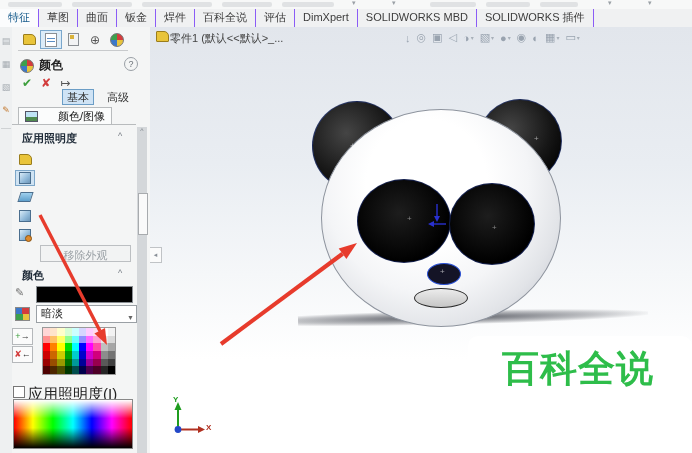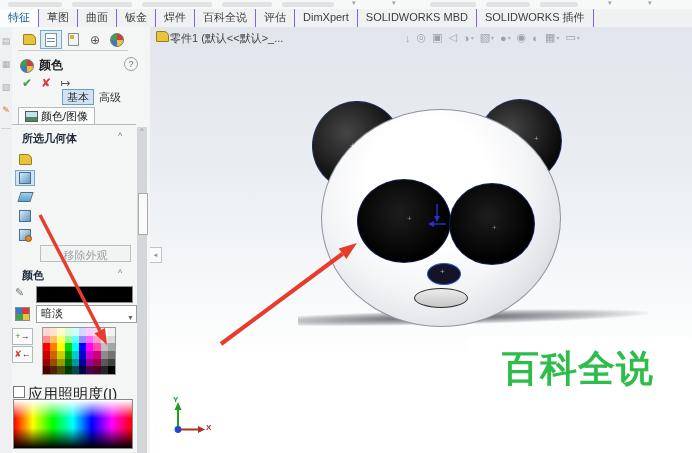--- a/index.html
+++ b/index.html
@@ -32,24 +32,24 @@
   .flag-ic:after{content:"";position:absolute;left:1px;top:1px;width:4px;height:4px;background:#d9b23a;}
   .cross-ic{font-size:12px;color:#555;}
   .pie{width:12px;height:12px;border-radius:50%;border:1px solid #777;background:conic-gradient(#d43c3c 0 25%,#e8c33c 25% 50%,#3c78c8 50% 75%,#3ca04c 75% 100%);}
   .pm-header{position:absolute;left:8px;top:30px;display:flex;align-items:center;gap:5px;}
   .pm-title{font-size:12px;font-weight:bold;color:#222;}
   .help-circle{position:absolute;left:112px;top:30px;width:12px;height:12px;border:1px solid #9aa0a6;border-radius:50%;font-size:9px;color:#6a7077;text-align:center;line-height:12px;}
   .pm-actions{position:absolute;left:10px;top:49px;display:flex;gap:9px;align-items:center;}
   .ok-ic{color:#3c9e3c;font-size:12px;}
   .cancel-ic{color:#d23c3c;font-size:12px;}
   .pin-ic{color:#555;font-size:12px;}
-  .mode-tabs{position:absolute;left:50px;top:62px;display:flex;}
+  .mode-tabs{position:absolute;left:50px;top:62px;display:flex;gap:8px;}
   .mode-tab{padding:0 4px;height:14px;line-height:14px;font-size:11px;border:1px solid transparent;color:#333;}
   .mode-tab.selected{background:#cfe3f5;border-color:#6b9dc6;}
-  .page-tab{position:absolute;left:6px;top:80px;height:16px;padding:0 6px;display:flex;align-items:center;gap:3px;background:#fbfcfc;border:1px solid #b8bbbd;border-bottom:none;font-size:11px;color:#222;}
+  .page-tab{position:absolute;left:6px;top:80px;height:16px;padding:0 6px;display:flex;align-items:center;gap:20px;background:#fbfcfc;border:1px solid #b8bbbd;border-bottom:none;font-size:11px;color:#222;}
   .page-tab-line{position:absolute;left:0;top:97px;width:124px;height:1px;background:#b8bbbd;}
   .img-ic{width:11px;height:9px;border:1px solid #556;background:linear-gradient(180deg,#bfe3f5 0 55%,#4f8a4f 55%);}
   .sec-header{position:absolute;font-weight:bold;font-size:11px;color:#1f2b38;}
   .sec-caret{position:absolute;font-size:9px;color:#7a8088;}
   .filter-col{position:absolute;left:3px;top:124px;display:flex;flex-direction:column;gap:3px;}
   .fi{width:18px;height:14px;display:flex;align-items:center;justify-content:center;border:1px solid transparent;}
   .fi.selected{background:#cfe3f3;border-color:#7da7c9;}
   .cube{width:10px;height:10px;background:linear-gradient(135deg,#d8eaf6 0%,#8fb8d8 60%,#6d96b8 100%);border:1px solid #4a6e8e;}
   .surf{width:11px;height:8px;background:linear-gradient(180deg,#9fd0ee,#5fa0cc);border:1px solid #4a6e8e;transform:skewX(-18deg);}
   .feat{position:relative;}
@@ -184,21 +184,21 @@
       <div class="mode-tab selected">基本</div>
       <div class="mode-tab">高级</div>
     </div>
 
     <div class="page-tab">
       <span class="img-ic"></span>
       <span>颜色/图像</span>
     </div>
     <div class="page-tab-line"></div>
 
-    <div class="sec-header" style="left:10px;top:104px">所选几何体</div>
+    <div class="sec-header" style="left:10px;top:104px">应用照明度</div>
     <span class="sec-caret" style="left:106px;top:104px">^</span>
 
     <div class="filter-col" id="filterCol">
         <div class="fi">
           <span class="blob"></span>
         </div>
         <div class="fi selected">
           <span class="cube"></span>
         </div>
         <div class="fi">

